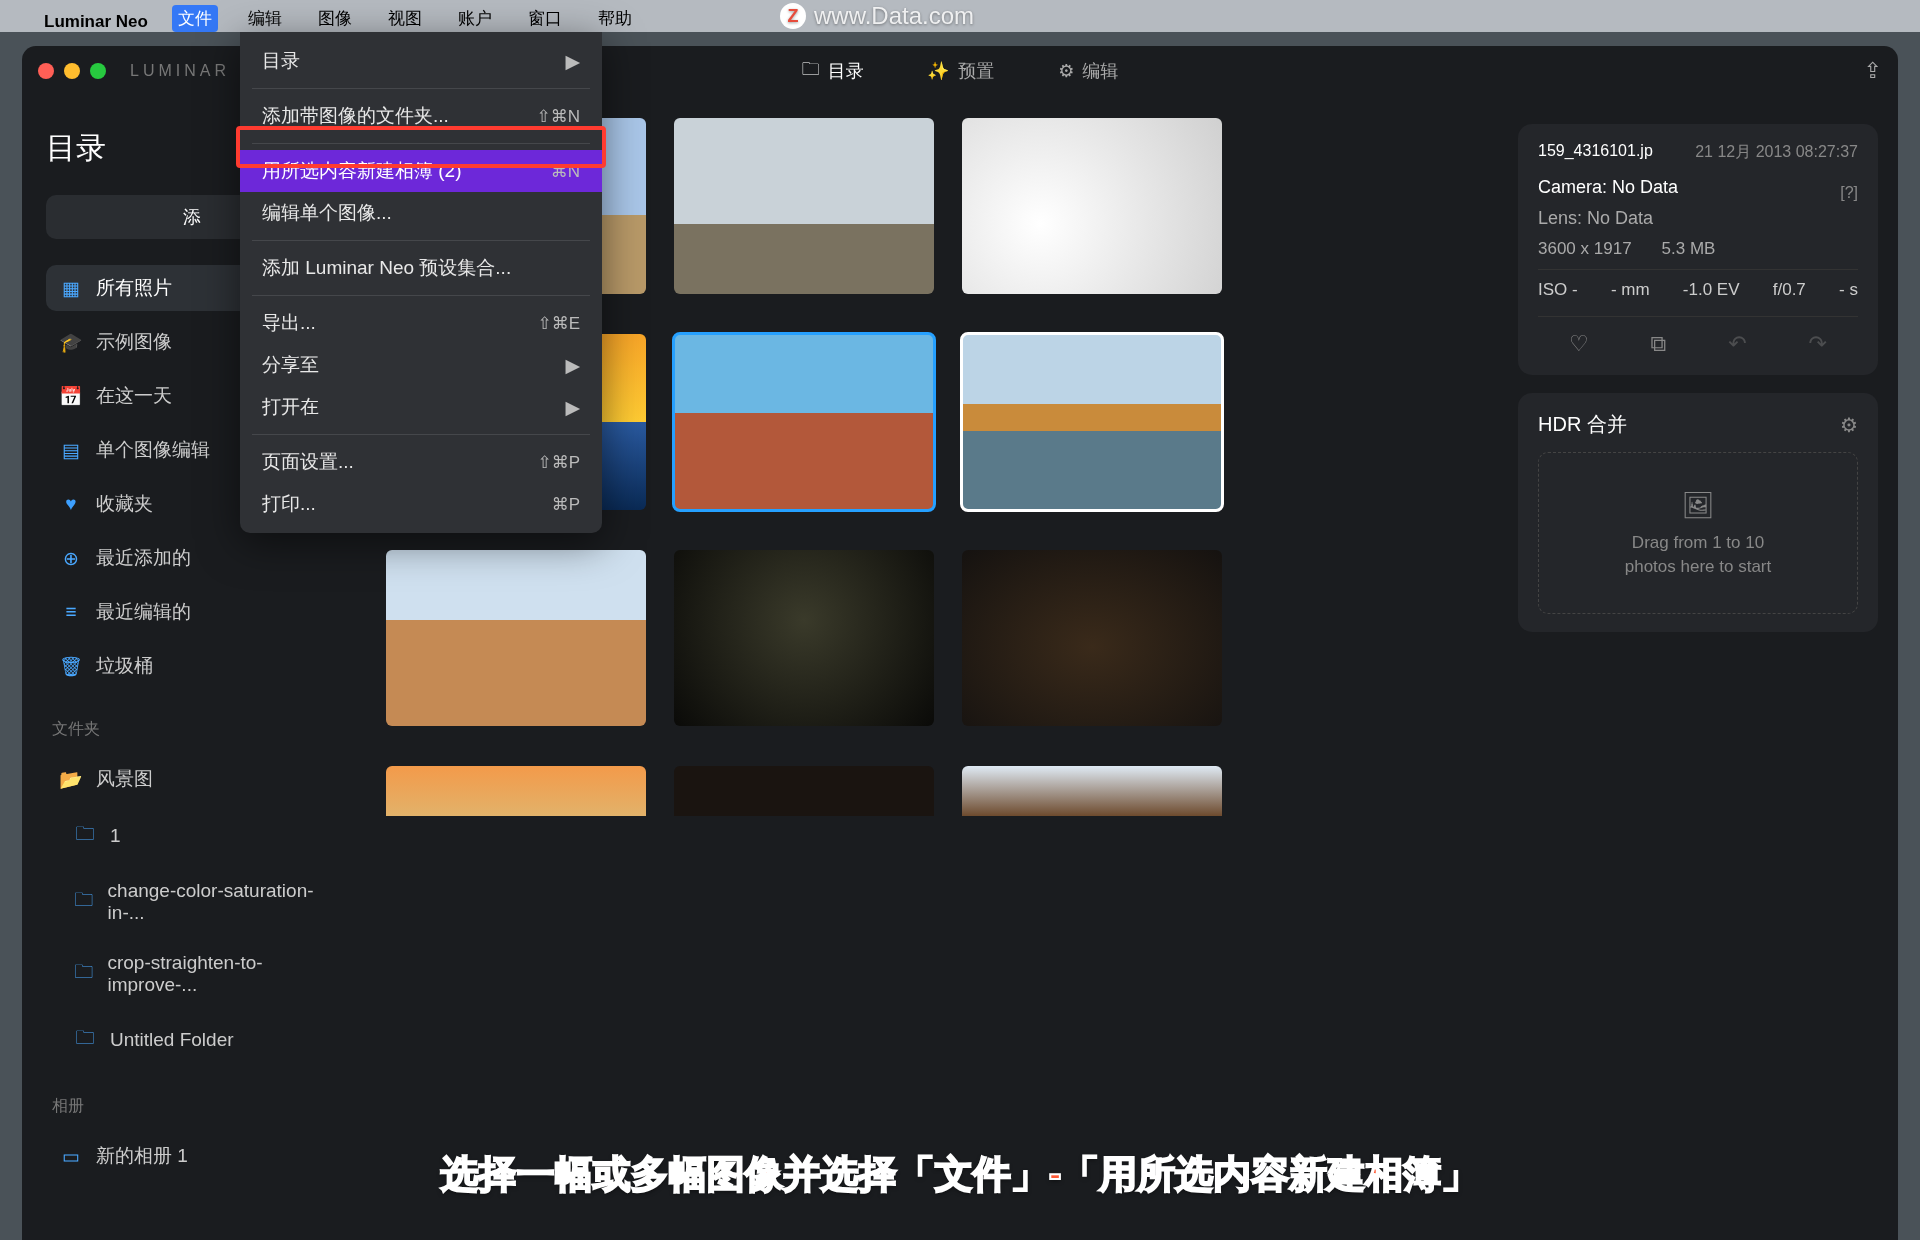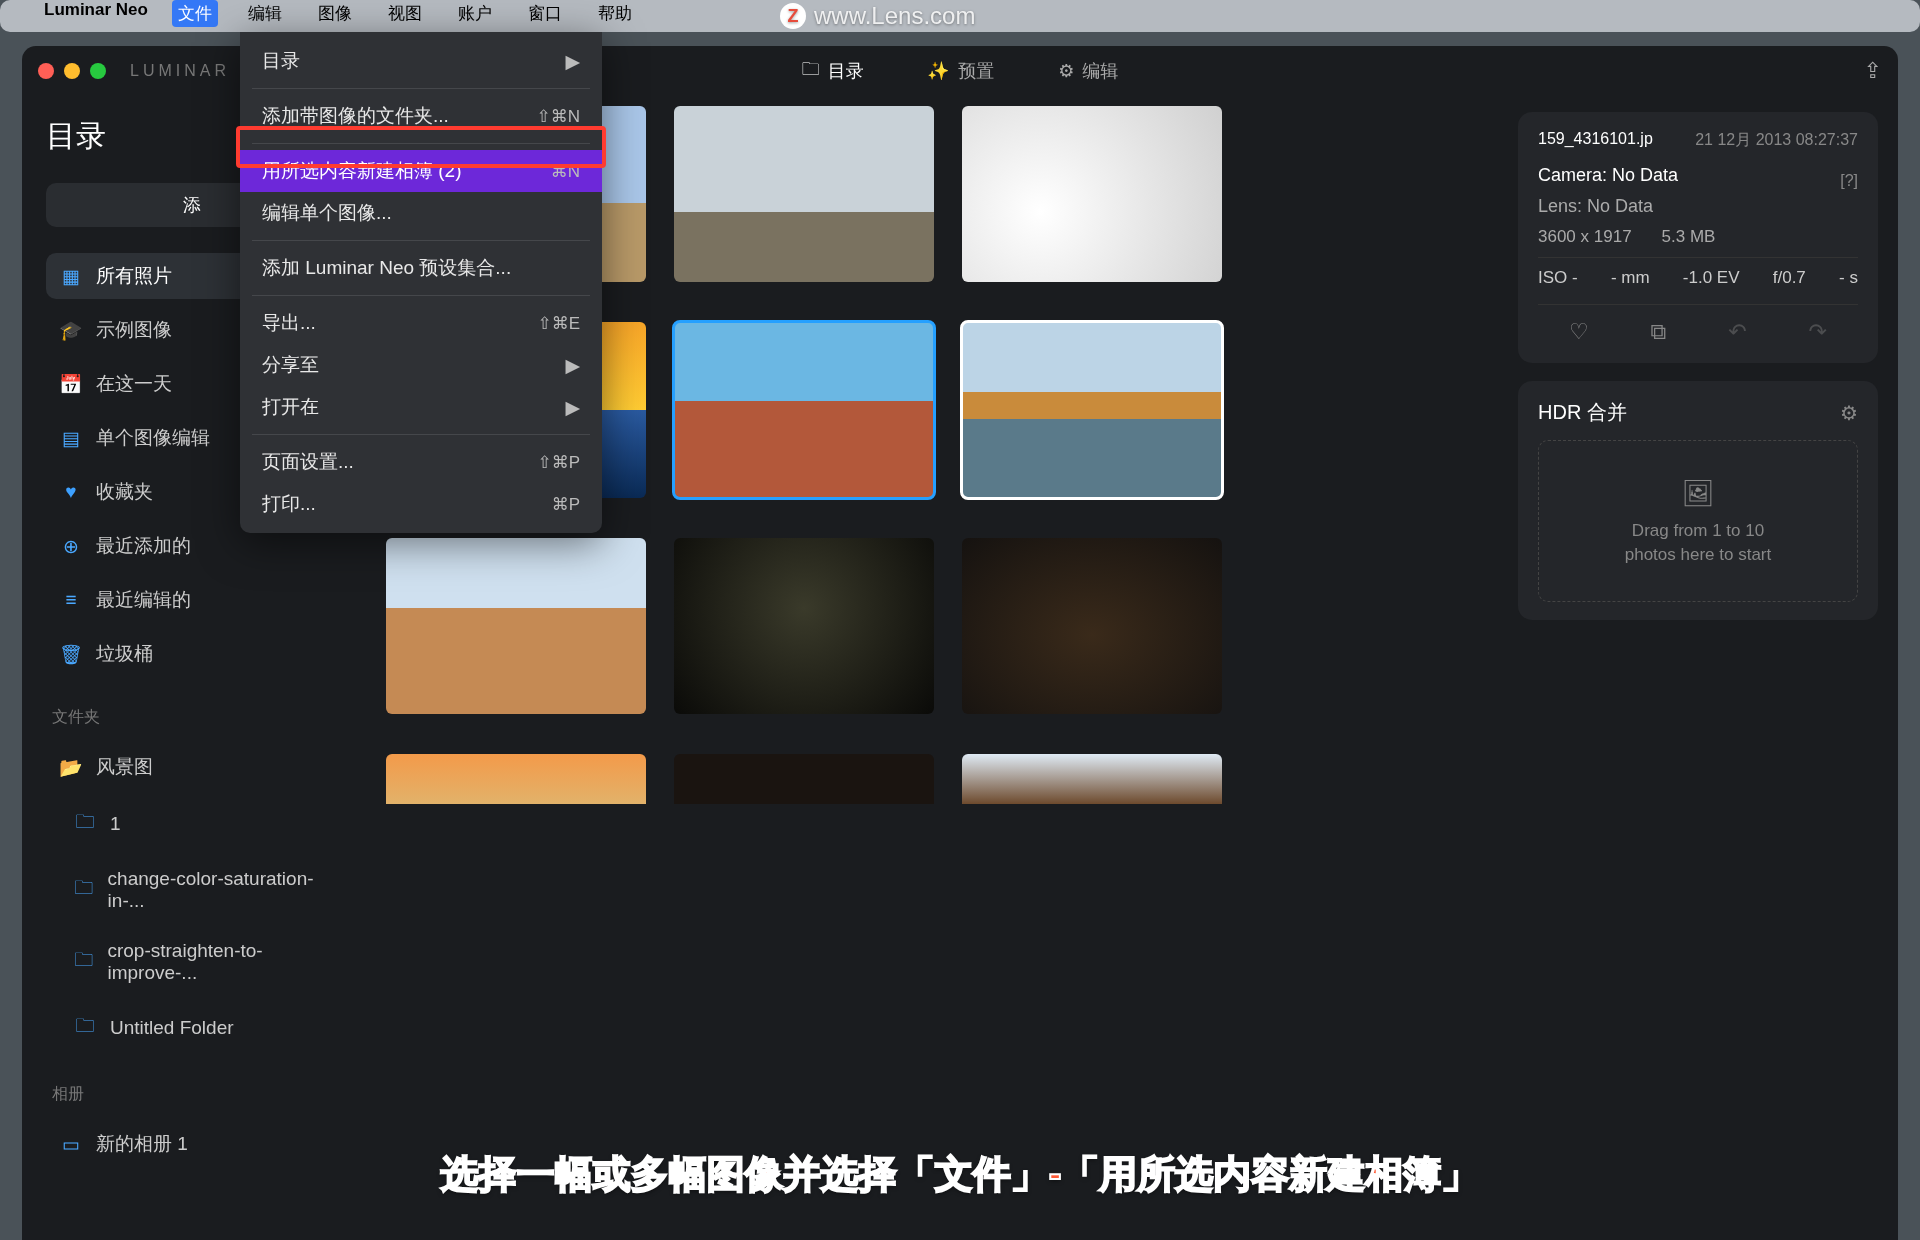--- a/index.html
+++ b/index.html
@@ -1,30 +1,30 @@
 <!DOCTYPE html>
 <html><head>
 <meta charset="utf-8">
 <style>
 * { margin: 0; padding: 0; box-sizing: border-box; font-family: -apple-system, "PingFang SC", sans-serif; }
 body { width: 1920px; height: 1240px; background: #4a5258; overflow: hidden; position: relative; }
 
 
-.menubar { position: absolute; top: 0; left: 0; right: 0; height: 32px; background: rgba(200,205,210,0.85); display: flex; align-items: flex-start; padding: 0 20px; gap: 24px; font-size: 17px; color: #000; z-index: 100; border-radius: 10px; }
+.menubar { position: absolute; top: 0; left: 0; right: 0; height: 32px; background: rgba(200,205,210,0.85); display: flex; align-items: flex-end; padding: 0 20px; gap: 24px; font-size: 17px; color: #000; z-index: 100; }
 .menubar .apple-icon { font-size: 20px; }
 .menubar .app-name { font-weight: 600; }
 .menubar .menu-item { cursor: default; padding: 2px 6px; }
 .menubar .menu-item.active { background: #3478f6; color: #fff; border-radius: 4px; }
 
 
 .watermark { position: absolute; top: 0; left: 780px; display: flex; align-items: center; gap: 8px; height: 32px; z-index: 101; color: rgba(255,255,255,0.85); font-size: 24px; font-weight: 500; text-shadow: 0 1px 3px rgba(0,0,0,0.4); }
 .watermark-icon { width: 26px; height: 26px; border-radius: 50%; background: #fff; color: #e74c3c; display: flex; align-items: center; justify-content: center; font-weight: 700; font-size: 18px; }
 
 
-.app-window { position: absolute; top: 46px; left: 22px; right: 22px; bottom: 0; background: #1a1c1f; border-radius: 14px 14px 0 0; display: flex; flex-direction: column; overflow: hidden; }
+.app-window { position: absolute; top: 46px; left: 22px; right: 22px; bottom: 0; background: #1a1c1f; border-radius: 14px 14px 0 0; display: flex; flex-direction: column; overflow: hidden; gap: 12px; }
 
 
 .titlebar { height: 50px; display: flex; align-items: center; padding: 0 16px; position: relative; }
 .traffic-lights { display: flex; gap: 10px; }
 .traffic-light { width: 16px; height: 16px; border-radius: 50%; }
 .tl-red { background: #ff5f56; }
 .tl-yellow { background: #ffbd2e; }
 .tl-green { background: #27c93f; }
 .app-logo { margin-left: 24px; color: #777; letter-spacing: 4px; font-size: 16px; font-weight: 300; }
 .top-tabs { position: absolute; left: 50%; transform: translateX(-50%); display: flex; gap: 40px; align-items: center; color: #aaa; font-size: 18px; }
@@ -107,21 +107,21 @@
   <span class="menu-item">编辑</span>
   <span class="menu-item">图像</span>
   <span class="menu-item">视图</span>
   <span class="menu-item">账户</span>
   <span class="menu-item">窗口</span>
   <span class="menu-item">帮助</span>
 </div>
 
 <div class="watermark">
   <span class="watermark-icon">Z</span>
-  <span>www.Lens.com</span>
+  <span>www.Data.com</span>
 </div>
 
 <div class="dropdown">
   <div class="dd-item">
       <span>目录</span>
       <span class="arrow">▶</span>
     </div>
   <div class="dd-sep"></div>
   <div class="dd-item">
       <span>添加带图像的文件夹...</span>

